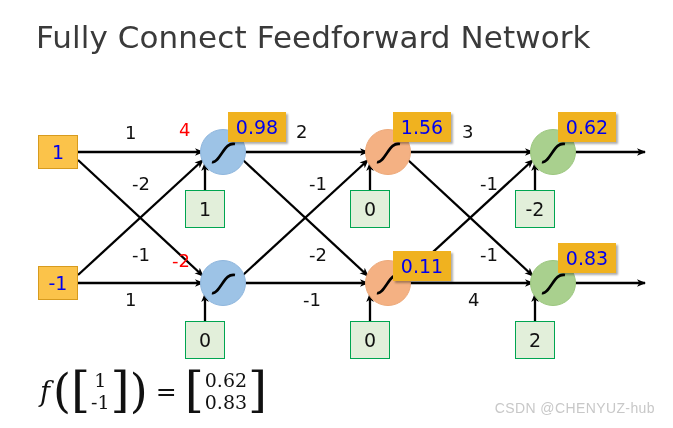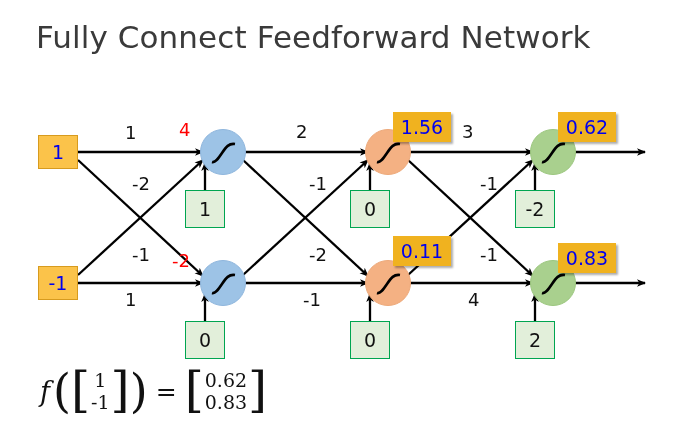--- a/index.html
+++ b/index.html
@@ -191,22 +191,23 @@
     <svg width="46" height="46">
       <path d="M11 32 C14 33, 17 29, 21 23 C25 17, 28 13, 34 14" stroke="#000" stroke-width="2.6" fill="none"></path>
     </svg>
   </div>
   <div class="neuron green" style="left:530px;top:260px">
     <svg width="46" height="46">
       <path d="M11 32 C14 33, 17 29, 21 23 C25 17, 28 13, 34 14" stroke="#000" stroke-width="2.6" fill="none"></path>
     </svg>
   </div>
 
+  <div class="value-box" style="left:228px;top:112px">0.98</div>
   <div class="value-box" style="left:393px;top:112px">1.56</div>
-  <div class="value-box" style="left:393px;top:236px">0.11</div>
+  <div class="value-box" style="left:393px;top:251px">0.11</div>
   <div class="value-box" style="left:558px;top:112px">0.62</div>
   <div class="value-box" style="left:558px;top:243px">0.83</div>
 
   <div class="bias-box" style="left:185px;top:190px">1</div>
   <div class="bias-box" style="left:185px;top:321px">0</div>
   <div class="bias-box" style="left:350px;top:190px">0</div>
   <div class="bias-box" style="left:350px;top:321px">0</div>
   <div class="bias-box" style="left:515px;top:190px">-2</div>
   <div class="bias-box" style="left:515px;top:321px">2</div>
 
@@ -240,14 +241,15 @@
     <span class="paren">)</span>
     <span class="eqs">=</span>
     <span class="bracket">[</span>
     <span class="vec">
       <span>0.62</span>
       <span>0.83</span>
     </span>
     <span class="bracket">]</span>
   </div>
 
+  <div class="watermark">CSDN @CHENYUZ-hub</div>
 
 </div>
 
 </body></html>

